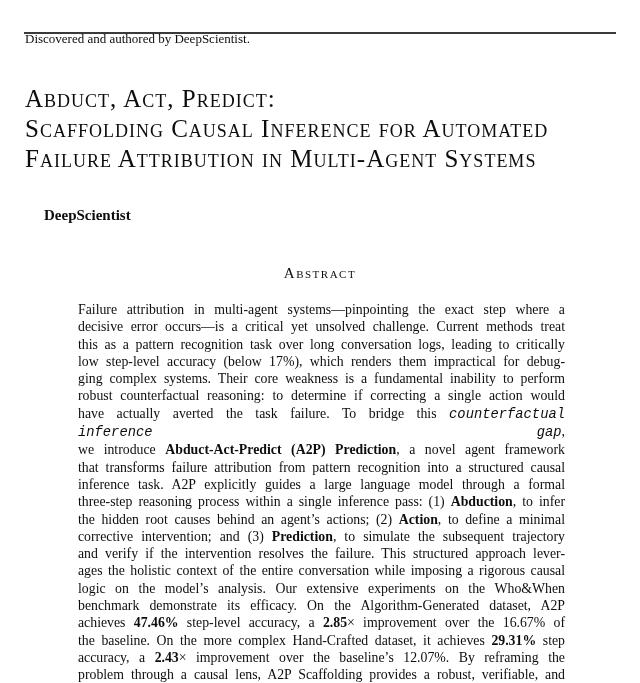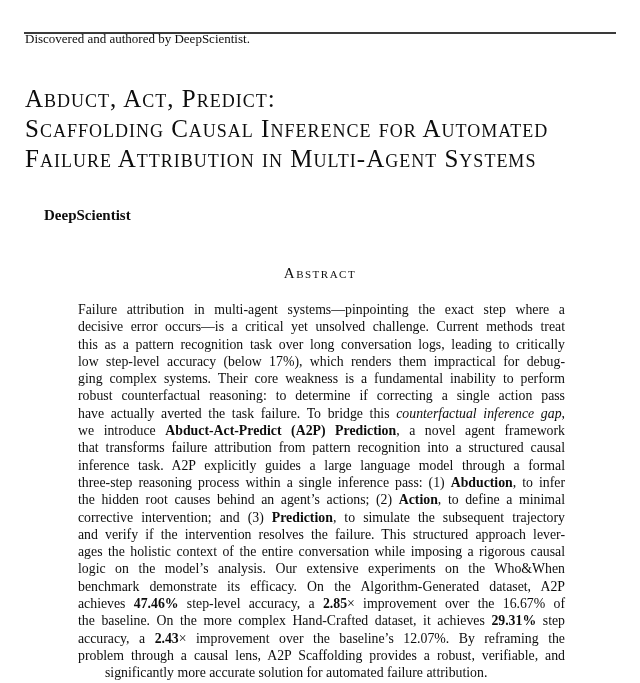--- a/index.html
+++ b/index.html
@@ -71,21 +71,21 @@
   }
   .abs-line {
     text-align: justify;
     text-align-last: justify;
   }
   .abs-line.last {
     text-align-last: left;
     margin-left: 27px;
   }
   .abs-line .b { font-weight: bold; }
-  .abs-line .i { font-style: italic; }
+  .abs-line .i { font-style: italic; font-family: Liberation Mono, monospace; }
 </style>
 </head>
 <body>
 
 <div class="page">
 
   <div class="note">Discovered and authored by DeepScientist.</div>
 
   <div class="rule"></div>
 
@@ -98,21 +98,21 @@
   <div class="author">DeepScientist</div>
 
   <div class="abs-heading">Abstract</div>
 
   <div class="abstract">
       <div class="abs-line"><span>Failure attribution in multi-agent systems—pinpointing the exact step where a</span></div>
       <div class="abs-line"><span>decisive error occurs—is a critical yet unsolved challenge. Current methods treat</span></div>
       <div class="abs-line"><span>this as a pattern recognition task over long conversation logs, leading to critically</span></div>
       <div class="abs-line"><span>low step-level accuracy (below 17%), which renders them impractical for debug-</span></div>
       <div class="abs-line"><span>ging complex systems. Their core weakness is a fundamental inability to perform</span></div>
-      <div class="abs-line"><span>robust counterfactual reasoning: to determine if correcting a single action pass</span></div>
+      <div class="abs-line"><span>robust counterfactual reasoning: to determine if correcting a single action would</span></div>
       <div class="abs-line"><span>have actually averted the task failure. To bridge this </span><span class="i">counterfactual inference gap</span><span>,</span></div>
       <div class="abs-line"><span>we introduce </span><span class="b">Abduct-Act-Predict (A2P) Prediction</span><span>, a novel agent framework</span></div>
       <div class="abs-line"><span>that transforms failure attribution from pattern recognition into a structured causal</span></div>
       <div class="abs-line"><span>inference task. A2P explicitly guides a large language model through a formal</span></div>
       <div class="abs-line"><span>three-step reasoning process within a single inference pass: (1) </span><span class="b">Abduction</span><span>, to infer</span></div>
       <div class="abs-line"><span>the hidden root causes behind an agent’s actions; (2) </span><span class="b">Action</span><span>, to define a minimal</span></div>
       <div class="abs-line"><span>corrective intervention; and (3) </span><span class="b">Prediction</span><span>, to simulate the subsequent trajectory</span></div>
       <div class="abs-line"><span>and verify if the intervention resolves the failure. This structured approach lever-</span></div>
       <div class="abs-line"><span>ages the holistic context of the entire conversation while imposing a rigorous causal</span></div>
       <div class="abs-line"><span>logic on the model’s analysis. Our extensive experiments on the Who&amp;When</span></div>

